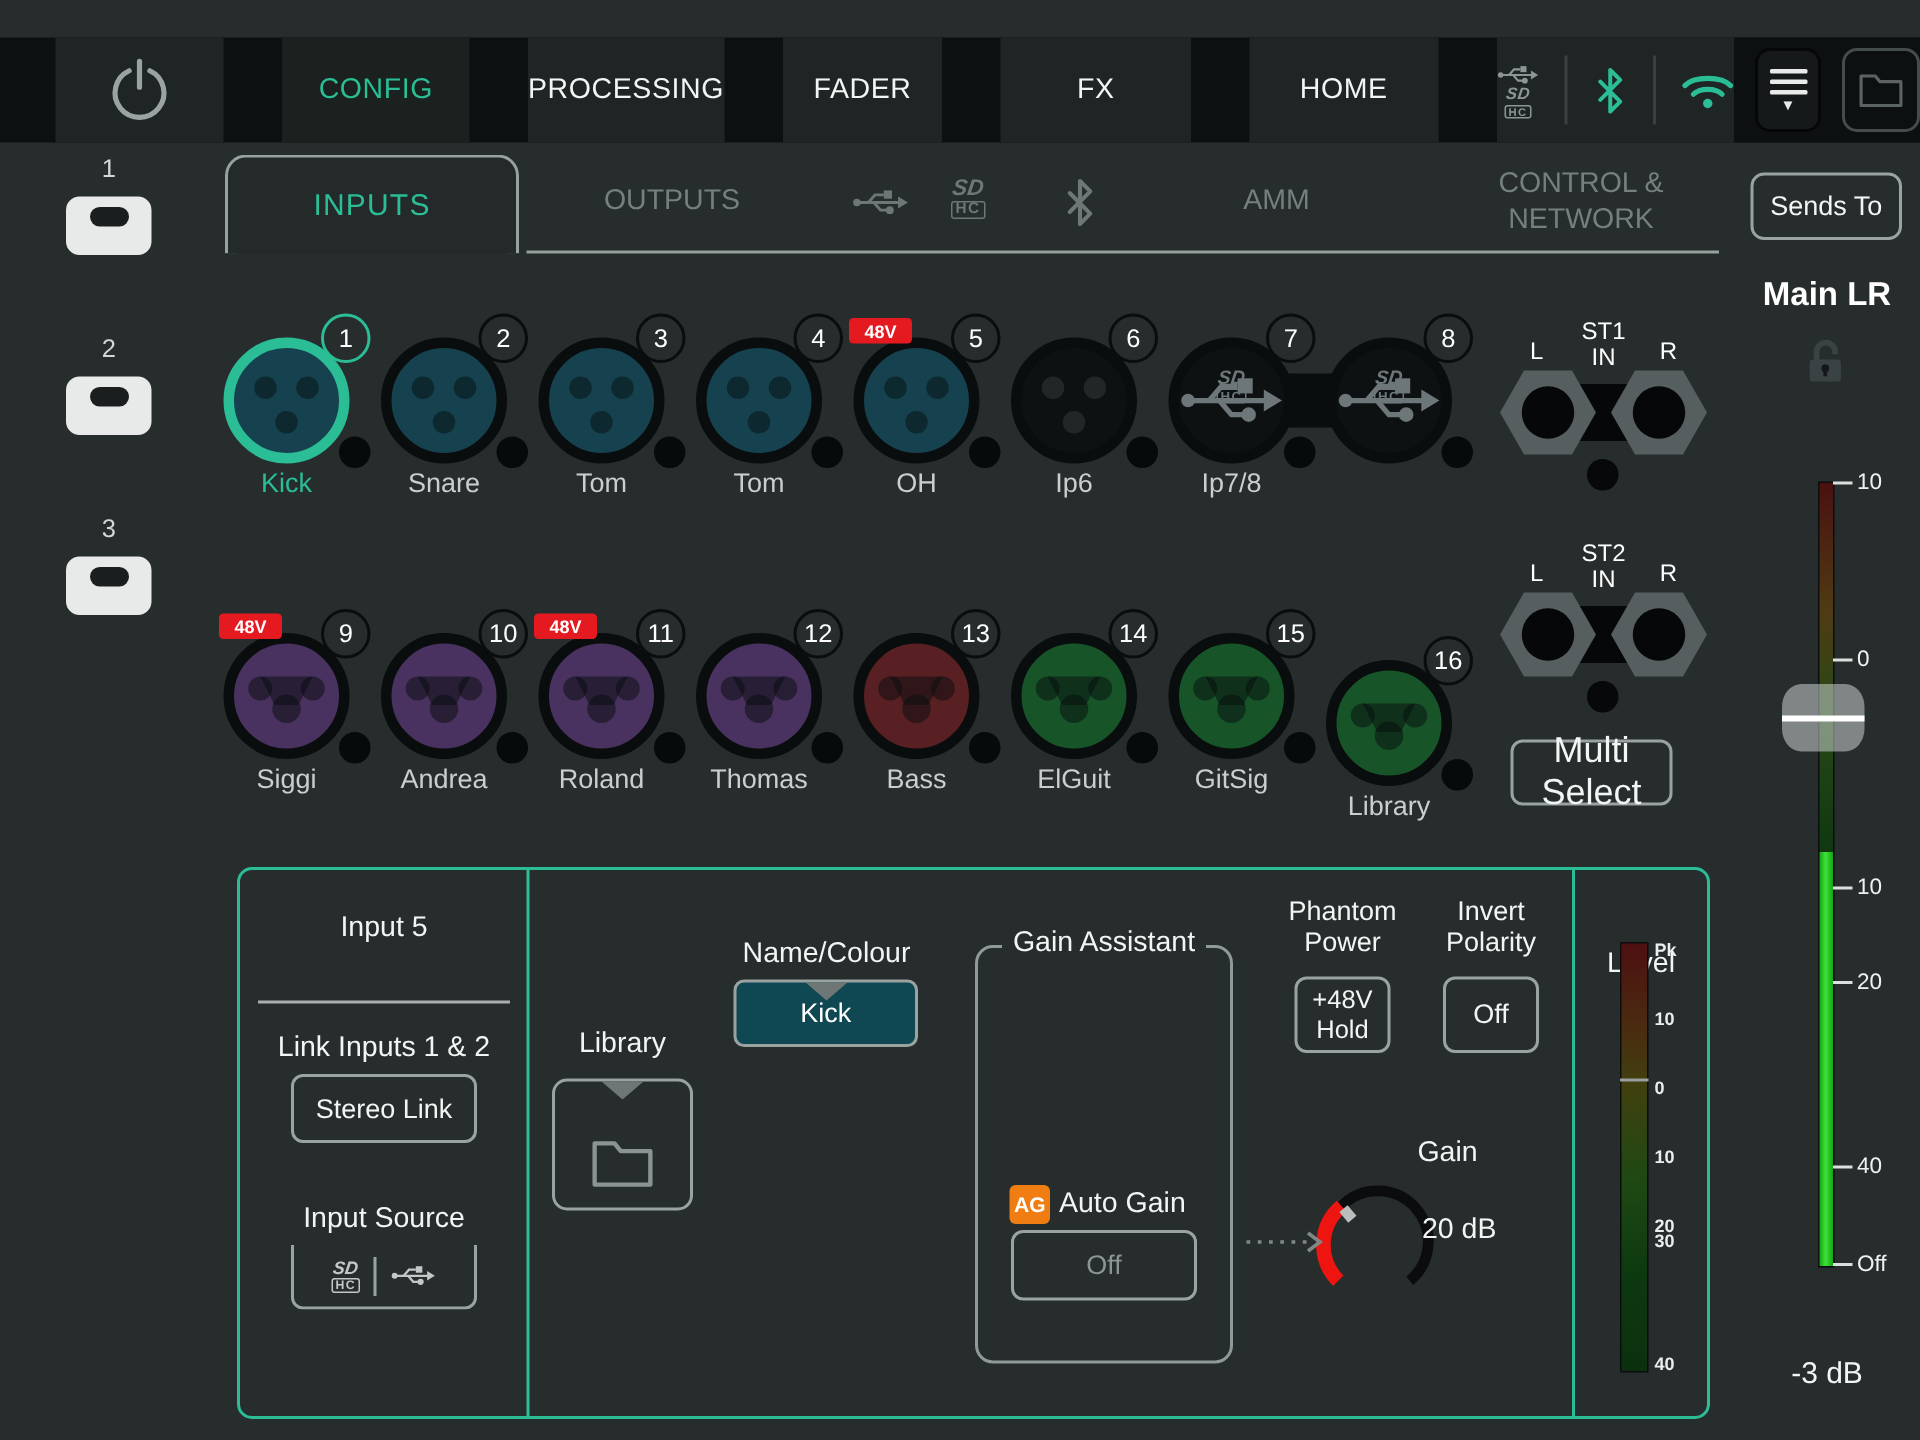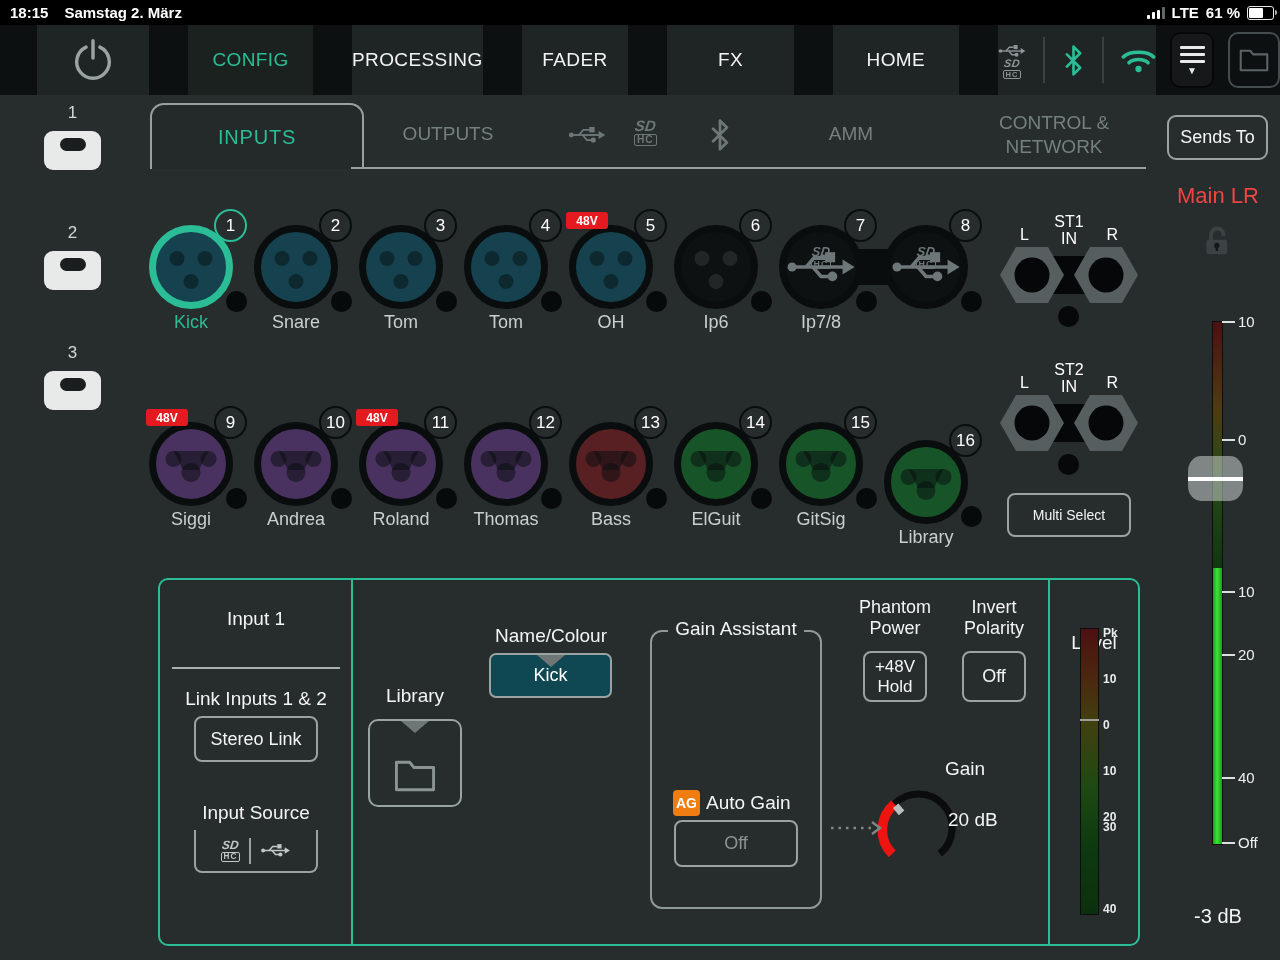--- a/index.html
+++ b/index.html
@@ -24,21 +24,21 @@
 #nav-power{width:143px;}
 #nav-icons{flex:1;display:flex;align-items:center;justify-content:center;gap:17px;}
 #nav-end{width:138px;background:#0d1011;display:flex;align-items:center;gap:14px;padding-left:12px;box-sizing:border-box;}
 .vsep{width:2px;height:46px;background:#3a4041;}
 .iconstack{display:flex;flex-direction:column;align-items:center;gap:3px;color:#8e9695;}
 #menu-btn{width:44px;height:56px;background:#15191a;border:2px solid #060808;border-radius:10px;display:flex;flex-direction:column;align-items:center;justify-content:center;gap:4px;box-sizing:border-box;}
 #menu-btn i{display:block;width:25px;height:3px;background:#e8ebea;border-radius:1px;}
 #menu-btn .tri{font-size:10px;color:#e8ebea;line-height:8px;}
 #files-btn{width:52px;height:56px;border:2px solid #454c4e;border-radius:10px;color:#5c6365;display:flex;align-items:center;justify-content:center;box-sizing:border-box;}
 
-#inputs-tab{left:150px;top:103px;width:214px;height:66px;border:2px solid #97a19e;border-bottom:none;border-radius:14px 14px 0 0;background:#24292a;color:var(--accent);font-size:20px;letter-spacing:.8px;display:flex;align-items:center;justify-content:center;box-sizing:border-box;}
+#inputs-tab{left:150px;top:103px;width:196px;height:66px;border:2px solid #97a19e;border-bottom:none;border-radius:14px 14px 0 0;background:#24292a;color:var(--accent);font-size:20px;letter-spacing:.8px;display:flex;align-items:center;justify-content:center;box-sizing:border-box;}
 #tabline{left:351px;top:167px;width:795px;height:2px;background:#97a19e;}
 .dimtab{color:#74807e;font-size:19px;text-align:center;}
 .tabicon{color:#6d7776;}
 
 .btn{border:2px solid #9aa3a1;border-radius:8px;color:#f2f5f4;display:flex;align-items:center;justify-content:center;background:transparent;box-sizing:border-box;text-align:center;}
 
 .sknum{position:absolute;left:44px;width:57px;text-align:center;font-size:17px;color:#d3d7d6;}
 .skkey{position:absolute;left:44px;width:57px;height:39px;background:#e8eae9;border-radius:9px;}
 .skkey .slot{position:absolute;left:50%;top:7px;transform:translateX(-50%);width:26px;height:13px;background:#1a1e1f;border-radius:7px;}
 
@@ -106,57 +106,37 @@
 #d-knob{left:870px;top:784px;width:92px;height:92px;}
 #d-gain-value{left:948px;top:809px;width:92px;font-size:19px;color:#f2f5f4;}
 #d-arrow{left:830px;top:820px;width:58px;height:16px;color:#7f8887;}
 #d-level-label{left:1053px;top:600px;width:82px;margin-top:32px;}
 #d-meter{left:1080px;top:628px;width:19px;height:287px;background:#0b0d0e;padding:0;box-sizing:border-box;}
 #d-meter .grad{position:absolute;left:1px;top:1px;width:17px;height:285px;background:linear-gradient(180deg,#4d1011 0%,#4a2c10 20%,#41400f 33%,#1f4913 55%,#0e3a10 76%,#0c300e 100%);}
 #d-meter .zero{position:absolute;left:0;top:91px;width:19px;height:2px;background:#98a09e;}
 .lvl-lab{position:absolute;left:1103px;font-size:12px;font-weight:700;color:#e9edec;}
 
 #sends-btn{left:1167px;top:115px;width:101px;height:45px;font-size:18px;border-radius:9px;}
-#main-lr{left:1157px;top:183px;width:122px;text-align:center;font-size:22px;color:#ef4444;}
+#main-lr{left:1157px;top:183px;width:122px;text-align:center;font-size:22px;color:#ffffff;font-weight:bold;}
 #lock-icon{left:1201px;top:222px;width:34px;height:40px;}
 #fader-track{left:1212px;top:321px;width:11px;height:524px;background:#0b0d0e;}
 #fader-track .fd{position:absolute;left:1px;top:1px;width:9px;height:246px;background:linear-gradient(180deg,#4a1111 0%,#4f3b13 35%,#274a16 62%,#113711 100%);}
 #fader-track .fl{position:absolute;left:1px;top:247px;width:9px;height:276px;background:linear-gradient(90deg,#17a214,#3ce437 45%,#17a214);}
 .ftick{position:absolute;left:1222px;width:13px;height:2px;background:#dbdfdd;}
 .flab{position:absolute;left:1238px;font-size:15px;color:#eef1f0;}
 #fader-cap{left:1188px;top:456px;width:55px;height:45px;background:rgba(203,208,207,.55);border-radius:13px/15px;z-index:6;}
 #fader-cap .line{position:absolute;left:0;right:0;top:50%;transform:translateY(-50%);height:4px;background:#fff;}
 #fader-value{left:1157px;top:905px;width:122px;text-align:center;font-size:20px;color:#f2f5f4;}
-#multi-btn{left:1007px;top:493px;width:124px;height:44px;font-size:14px;}
+#multi-btn{left:1007px;top:493px;width:108px;height:44px;font-size:24px;}
 </style>
 </head>
 <body>
 
 <div id="app">
 
-  <div id="statusbar">
-    <div id="sb-left">
-      <span>18:15</span>
-      <span>Samstag 2. März</span>
-    </div>
-    <div id="sb-right">
-      <span class="bars">
-          <i style="height:4px"></i>
-          <i style="height:6.5px"></i>
-          <i style="height:9px"></i>
-          <i class="dim" style="height:11.5px"></i>
-        </span>
-      <span>LTE</span>
-      <span>61 %</span>
-      <span class="batt">
-          <span class="fill" style="width:14px"></span>
-          <span class="nub"></span>
-        </span>
-    </div>
-  </div>
 
   <div id="navbar">
     <div class="nav-cell" id="nav-power">
       <svg width="46" height="46" viewBox="0 0 48 48">
           <path d="M16.8,10.6 A17,17 0 1 0 31.2,10.6" fill="none" stroke="#9aa3a2" stroke-width="3.6" stroke-linecap="round"></path>
           <path d="M24,4 V22" stroke="#9aa3a2" stroke-width="3.6" stroke-linecap="round"></path>
         </svg>
     </div>
     <div id="nav-tabs-anchor" style="display:contents"><div class="nav-cell active" style="width: 159px;">CONFIG</div><div class="nav-cell" style="width: 163px;">PROCESSING</div><div class="nav-cell" style="width: 136px;">FADER</div><div class="nav-cell" style="width: 161px;">FX</div><div class="nav-cell" style="width: 161px;">HOME</div></div>
     <div class="nav-cell" id="nav-icons">
@@ -507,21 +487,21 @@
     </div>
 
   <div class="abs btn" id="multi-btn">
       <span>Multi Select</span>
     </div>
 
   <div class="abs" id="panel-border"></div>
   <div class="abs" id="pdiv1"></div>
   <div class="abs" id="pdiv2"></div>
 
-  <div class="abs plabel" id="d-title">Input 1</div>
+  <div class="abs plabel" id="d-title">Input 5</div>
   <div class="abs" id="d-hr"></div>
   <div class="abs plabel" id="d-link-label">Link Inputs 1 &amp; 2</div>
   <div class="abs btn" id="d-stereo-btn">
       <span>Stereo Link</span>
     </div>
   <div class="abs plabel" id="d-source-label">Input Source</div>
   <div class="abs" id="d-seg">
     <div id="d-seg-bottom">
       <span class="sdhc" style="font-size:12px">
           <span class="sd">SD</span>

